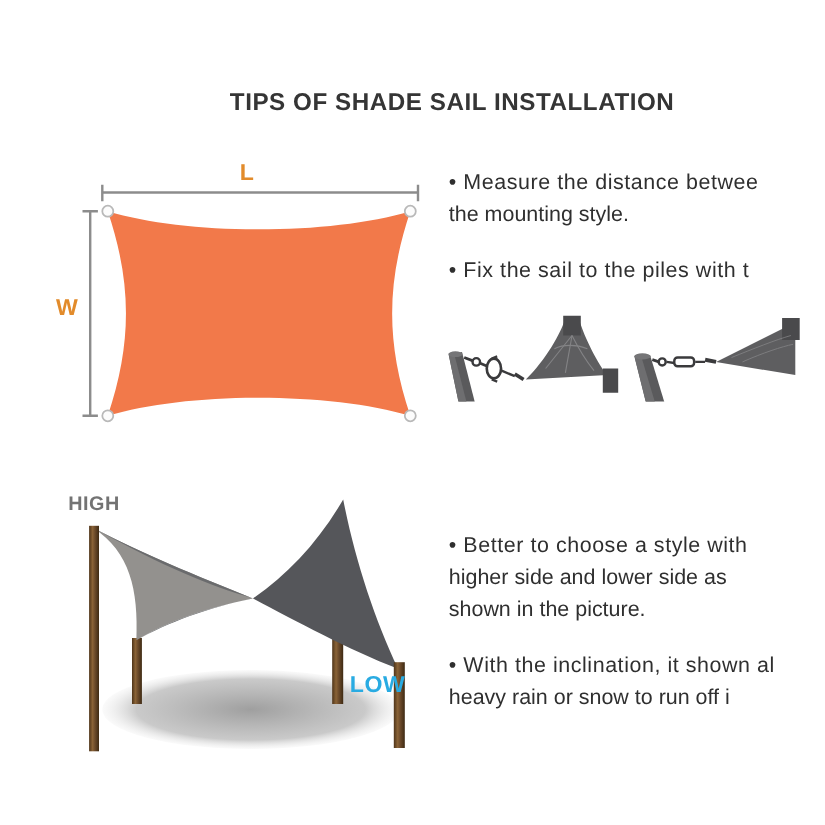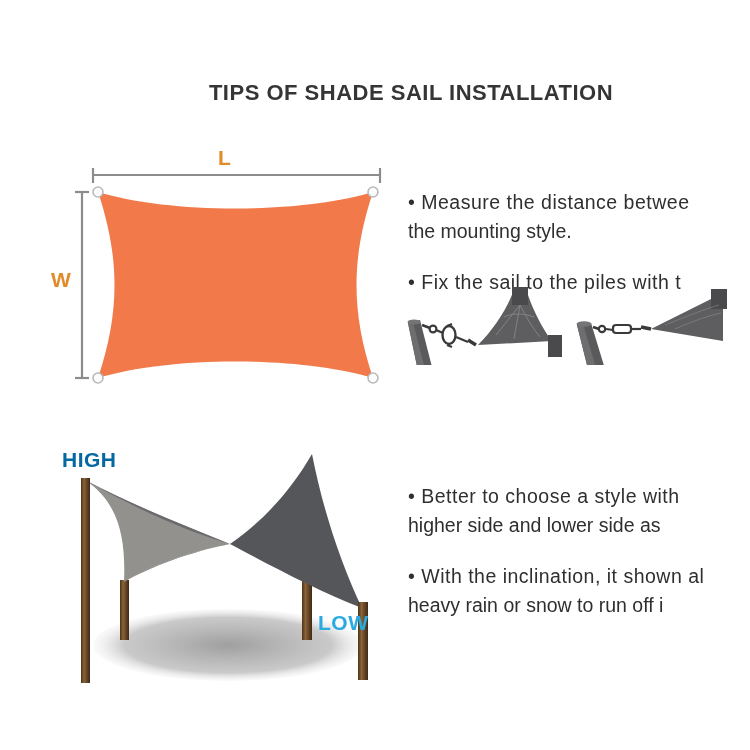--- a/index.html
+++ b/index.html
@@ -38,21 +38,21 @@
     line-height: 29px;
     color: #2f2f2f;
   }
   .tips p {
     margin: 0;
     white-space: nowrap;
   }
   .tips .gap { height: 22px; }
   .bullet { letter-spacing: 0.5px; }
 
-  #tips-top  { left: 408px; top: 152px; margin-top: 36px; }
+  #tips-top  { left: 408px; top: 152px; }
   #tips-bot  { left: 408px; top: 456px; margin-top: 26px; }
 
   
   #sail-panel {
     position: absolute;
     left: 60px;
     top: 140px;
     width: 350px;
     height: 262px;
   }
@@ -76,23 +76,23 @@
   
   #hw1 { position: absolute; left: 400px; top: 283px; }
   #hw2 { position: absolute; left: 565px; top: 283px; }
 
   
   #hypar { position: absolute; left: 40px; top: 440px; }
   #label-HIGH {
     position: absolute;
     left: 62px;
     top: 448px;
-    font-size: 21px;
-    font-weight: bold;
-    color: #0369a1;
+    font-size: 18px;
+    font-weight: bold;
+    color: #737373;
     letter-spacing: 0.5px;
   }
   #label-LOW {
     position: absolute;
     left: 318px;
     top: 611px;
     font-size: 21px;
     font-weight: bold;
     color: #29ABE2;
     letter-spacing: 0.5px;
@@ -232,18 +232,19 @@
 
     <rect x="41" y="38" width="9" height="205" fill="url(#postGrad)"></rect>
     <rect x="318" y="162" width="10" height="78" fill="url(#postGrad)"></rect>
   </svg>
   <div id="label-HIGH">HIGH</div>
   <div id="label-LOW">LOW</div>
 
   <div id="tips-bot" class="tips">
     <p class="bullet">• Better to choose a style with</p>
     <p>higher side and lower side as</p>
+    <p>shown in the picture.</p>
     <div class="gap"></div>
     <p class="bullet">• With the inclination, it shown al</p>
     <p>heavy rain or snow to run off i</p>
   </div>
 
 </div>
 
 </body></html>

